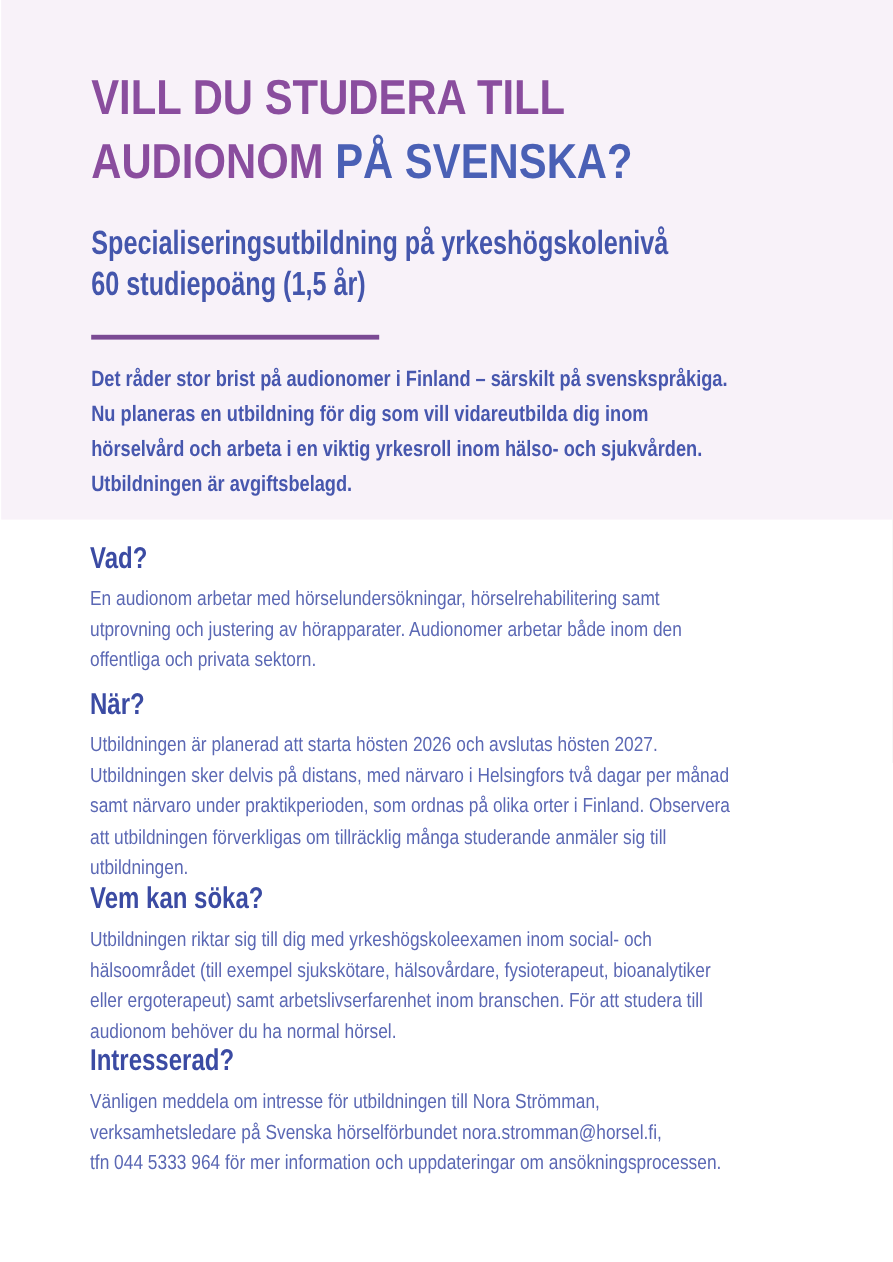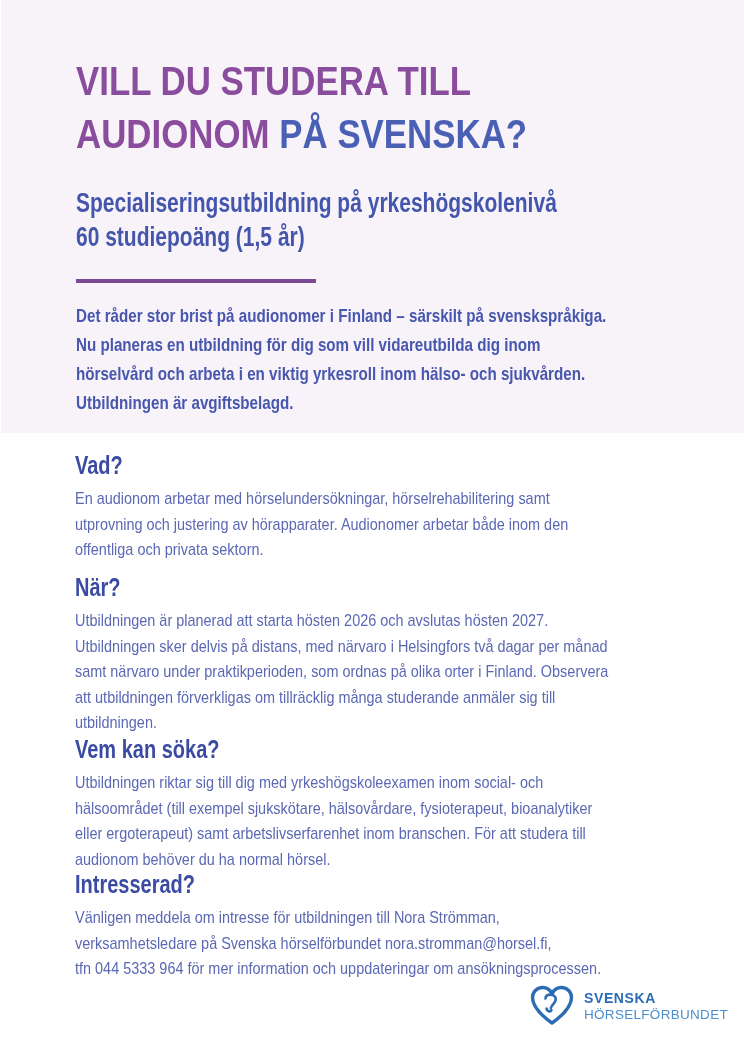--- a/index.html
+++ b/index.html
@@ -115,25 +115,14 @@
 audionom behöver du ha normal hörsel.</p>
   </div>
 
   <div class="section" id="sec-intresserad">
     <h2>Intresserad?</h2>
     <p>Vänligen meddela om intresse för utbildningen till Nora Strömman,
 verksamhetsledare på Svenska hörselförbundet nora.stromman@horsel.fi,
 tfn 044 5333 964 för mer information och uppdateringar om ansökningsprocessen.</p>
   </div>
 
-  <div class="logo">
-    <svg class="logo-icon" viewBox="0 0 46 42" xmlns="http://www.w3.org/2000/svg">
-      <path d="M23 38 C11 29.5 3.5 21 3.5 12.5 C3.5 6.5 8.5 2.5 13.8 2.5 C17.8 2.5 21 4.8 23 8.6 C25 4.8 28.2 2.5 32.2 2.5 C37.5 2.5 42.5 6.5 42.5 12.5 C42.5 21 35 29.5 23 38 Z" fill="none" stroke="#2b6cb5" stroke-width="3.4" stroke-linejoin="round"></path>
-      <path d="M16.5 13.5 C16 8.5 26.5 8 26.8 14 C27 17.8 23 19 21.8 23" fill="none" stroke="#2b6cb5" stroke-width="2.6" stroke-linecap="round"></path>
-      <path d="M17.5 23.5 C17.8 26.5 21.5 27.2 22.5 25.2" fill="none" stroke="#2b6cb5" stroke-width="2.6" stroke-linecap="round"></path>
-    </svg>
-    <div class="logo-text">
-      <span class="l1">SVENSKA</span>
-      <span class="l2">HÖRSELFÖRBUNDET</span>
-    </div>
-  </div>
 
 </div>
 
 </body></html>

